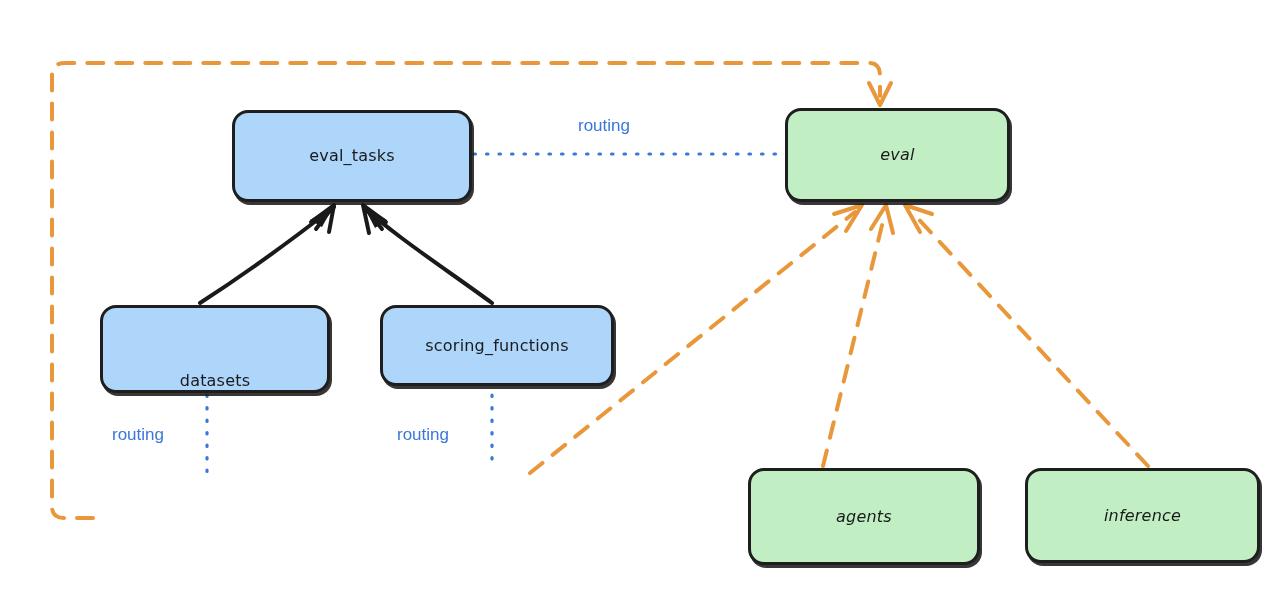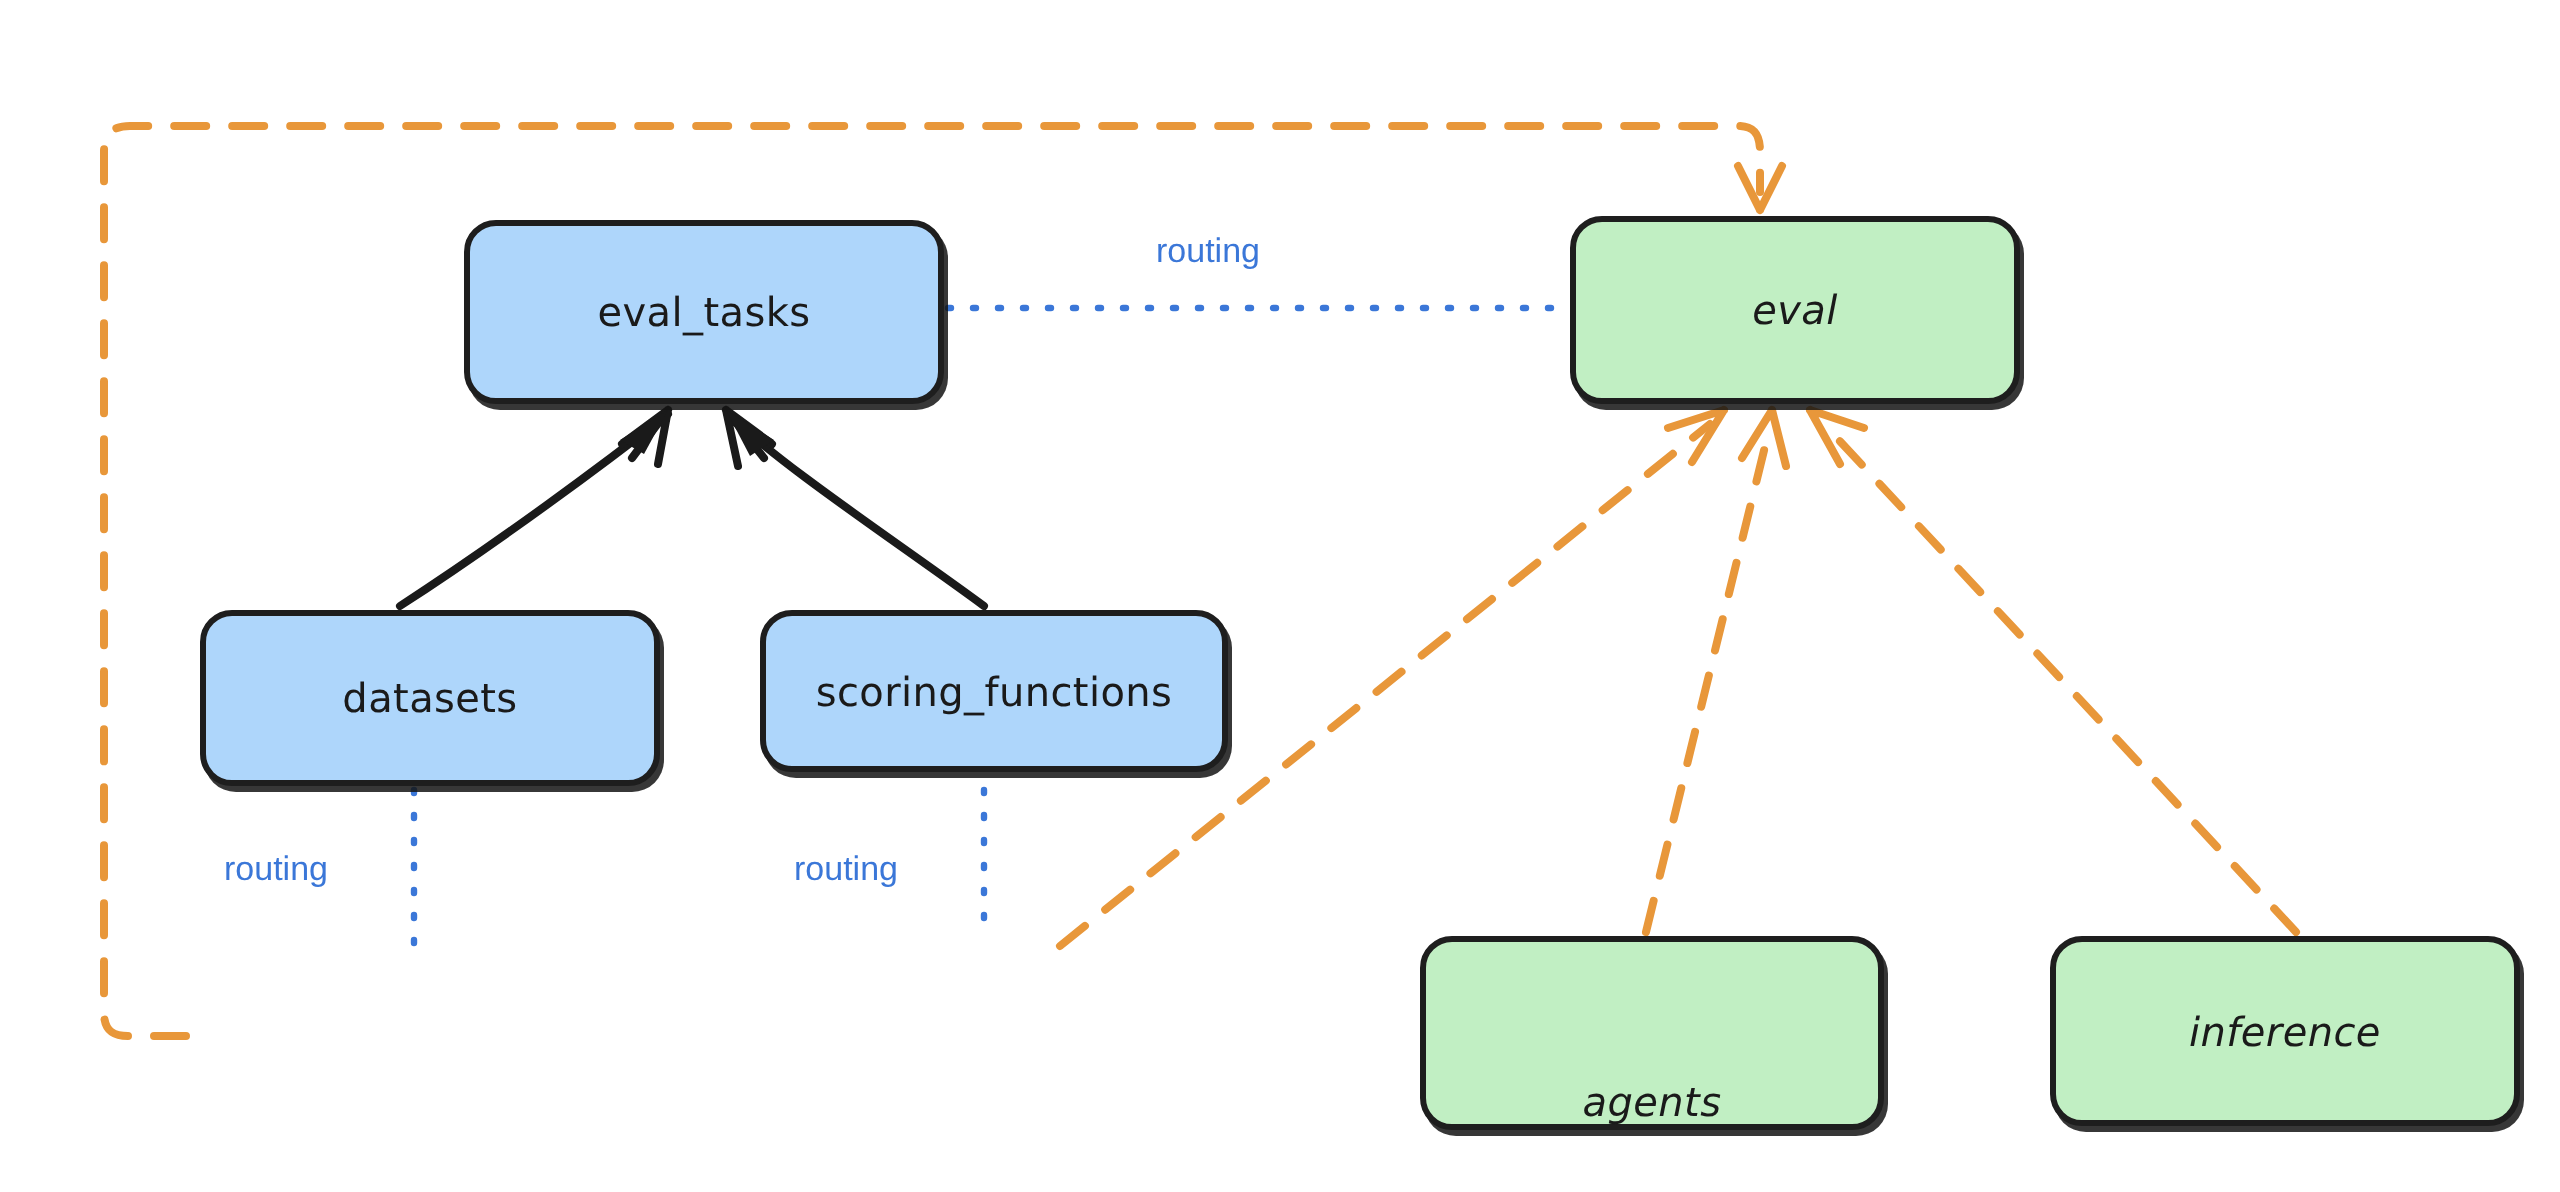--- a/index.html
+++ b/index.html
@@ -29,21 +29,21 @@
   .node {
     position: absolute;
     box-sizing: border-box;
     border: 3px solid #1e1e1e;
     border-radius: 16px;
     display: flex;
     align-items: center;
     justify-content: center;
     text-align: center;
     color: #1a1a1a;
-    font-size: 20px;
+    font-size: 16px;
     letter-spacing: 0.2px;
     font-family: "DejaVu Sans", sans-serif;
     box-shadow: 2px 3px 0 rgba(20,20,20,0.85);
   }
   .node .node-label {
     display: block;
     padding: 0 10px;
     line-height: 1.1;
   }
   .node.api {
@@ -115,31 +115,31 @@
   </svg>
 
   <div class="node api" style="left:232px; top:110px; width:240px; height:92px;">
     <span class="node-label">eval_tasks</span>
   </div>
 
   <div class="node provider" style="left:785px; top:108px; width:225px; height:94px;">
     <span class="node-label">eval</span>
   </div>
 
-  <div class="node api" style="left:100px; top:305px; width:230px; height:88px;">
+  <div class="node api" style="left:100px; top:305px; width:230px; height:88px;align-items:flex-end;">
     <span class="node-label">datasets</span>
   </div>
 
   <div class="node api" style="left:380px; top:305px; width:234px; height:81px;">
     <span class="node-label">scoring_functions</span>
   </div>
 
 
 
-  <div class="node provider" style="left:710px; top:468px; width:232px; height:97px;align-items:flex-end;">
+  <div class="node provider" style="left:748px; top:468px; width:232px; height:97px;">
     <span class="node-label">agents</span>
   </div>
 
   <div class="node provider" style="left:1025px; top:468px; width:235px; height:95px;">
     <span class="node-label">inference</span>
   </div>
 
   <span class="edge-label" style="left:578px; top:116px;">routing</span>
 
   <span class="edge-label" style="left:112px; top:425px;">routing</span>

